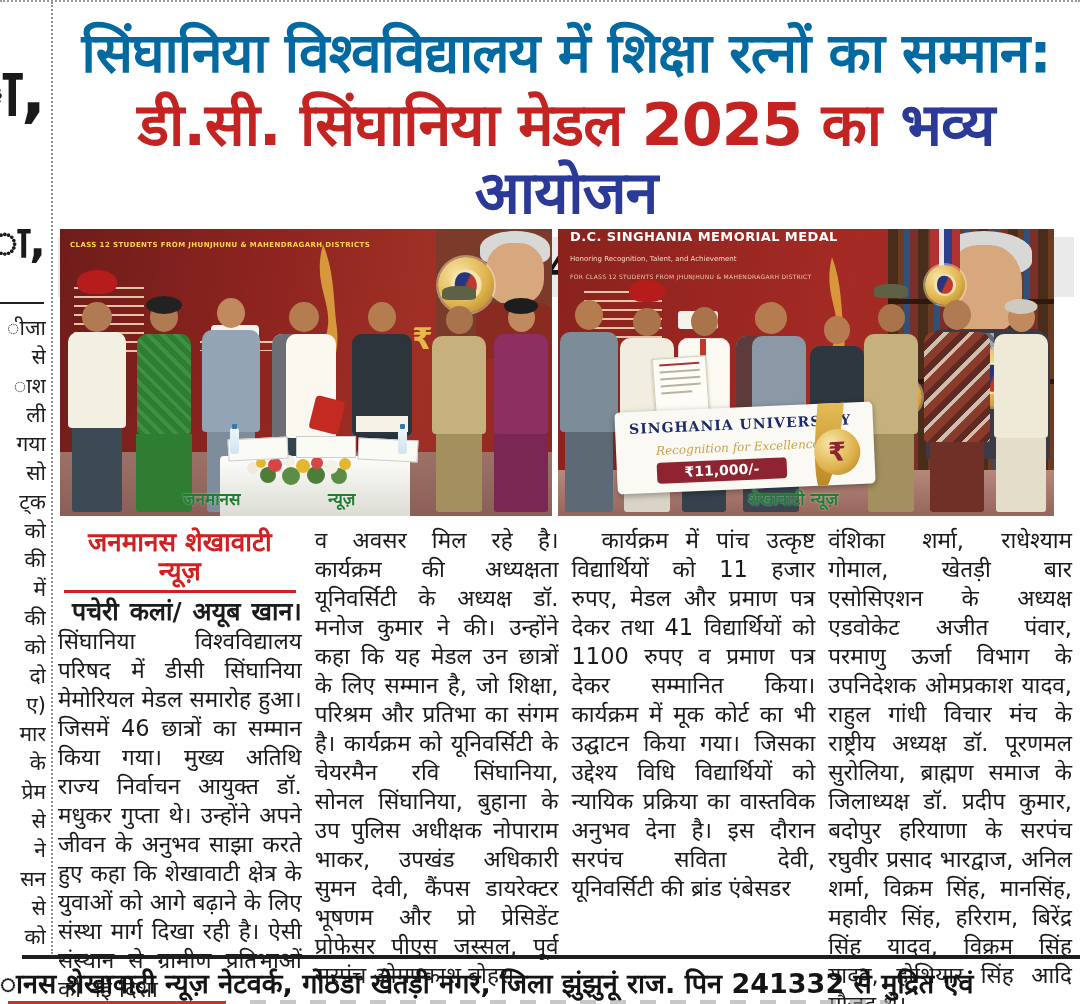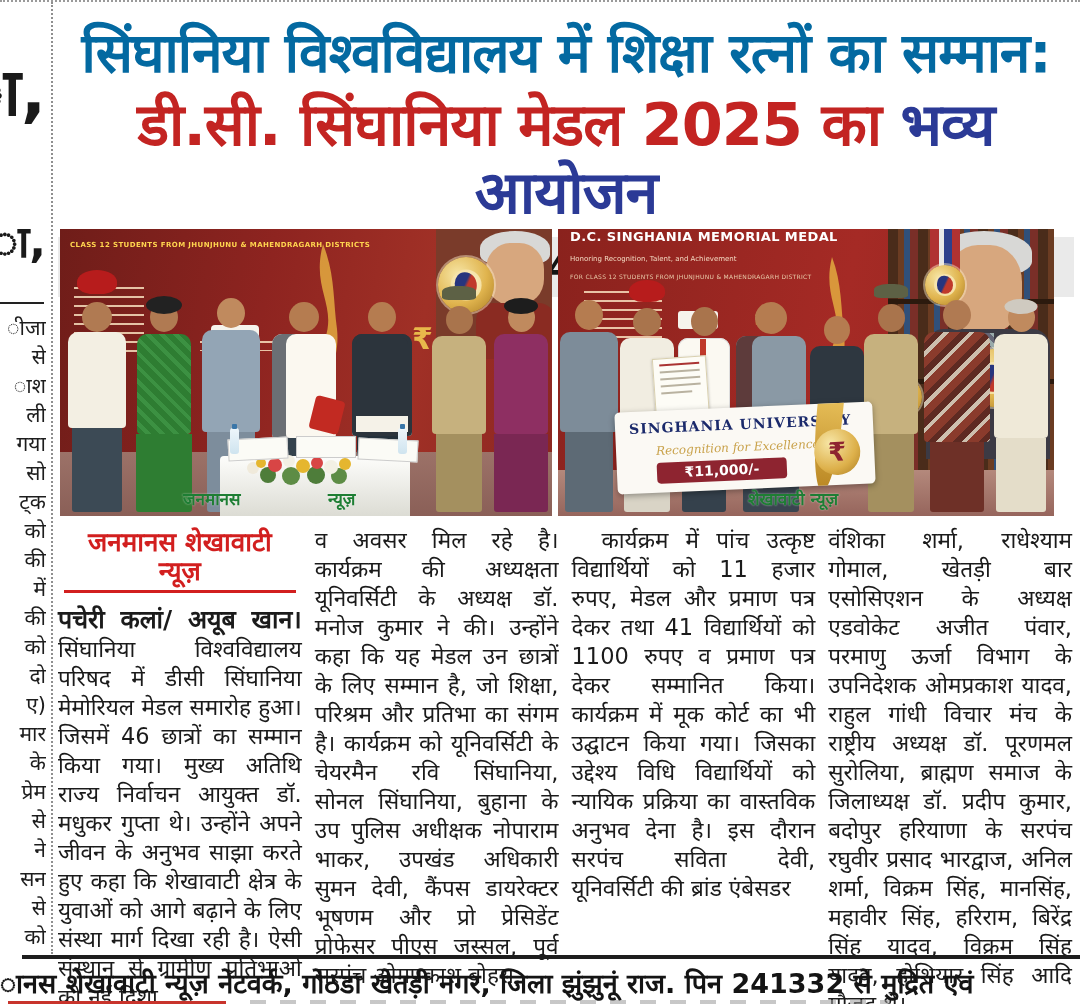--- a/index.html
+++ b/index.html
@@ -90,22 +90,22 @@
   .watermark{position:absolute;bottom:6px;font-weight:700;color:#1e7e34;font-size:17px;text-shadow:0 0 2px rgba(255,255,255,.6);}
   .banner-title{position:absolute;left:12px;top:0;color:#fff;font-weight:700;font-size:13px;letter-spacing:.4px;}
   .banner-sub{position:absolute;left:12px;top:26px;color:#f3d8c0;font-size:7px;}
   .banner-line3{position:absolute;left:12px;top:44px;color:#e8c9a8;font-size:6px;letter-spacing:.3px;}
   .rupee-gold{position:absolute;color:#e8b84b;font-weight:700;}
 
   
   .article{position:absolute;left:58px;top:524px;width:1014px;display:flex;gap:13px;}
   .col{width:244px;font-size:22.5px;line-height:29px;color:#1b1b1b;text-align:justify;}
   .credit{color:#d21f1f;font-weight:700;font-size:26px;text-align:center;border-bottom:3px solid #d21f1f;
-          padding-bottom:4px;margin:2px 6px 12px;}
-  .byline{font-weight:800;font-size:25px;}
+          padding-bottom:4px;margin:2px 6px 4px;}
+  .byline{font-weight:800;font-size:25px;margin-left:14px;}
   .col p{margin:0;}
   .indent{text-indent:30px;}
 
   
   .footer-rule{position:absolute;left:22px;right:0;top:953px;height:4px;background:#1e1e1e;}
   .footer-text{position:absolute;left:0;top:962px;width:1080px;font-size:27px;font-weight:600;color:#141414;white-space:nowrap;overflow:hidden;}
   .bottom-clip{position:absolute;left:0;top:990px;width:1080px;height:14px;overflow:hidden;}
   .bc-red{position:absolute;left:8px;top:9px;width:218px;height:4px;background:#c8342c;}
   .bc-gray{position:absolute;left:250px;top:8px;width:640px;height:5px;opacity:.55;
            background:repeating-linear-gradient(90deg,#9a9a9a 0 16px,transparent 16px 30px);}

